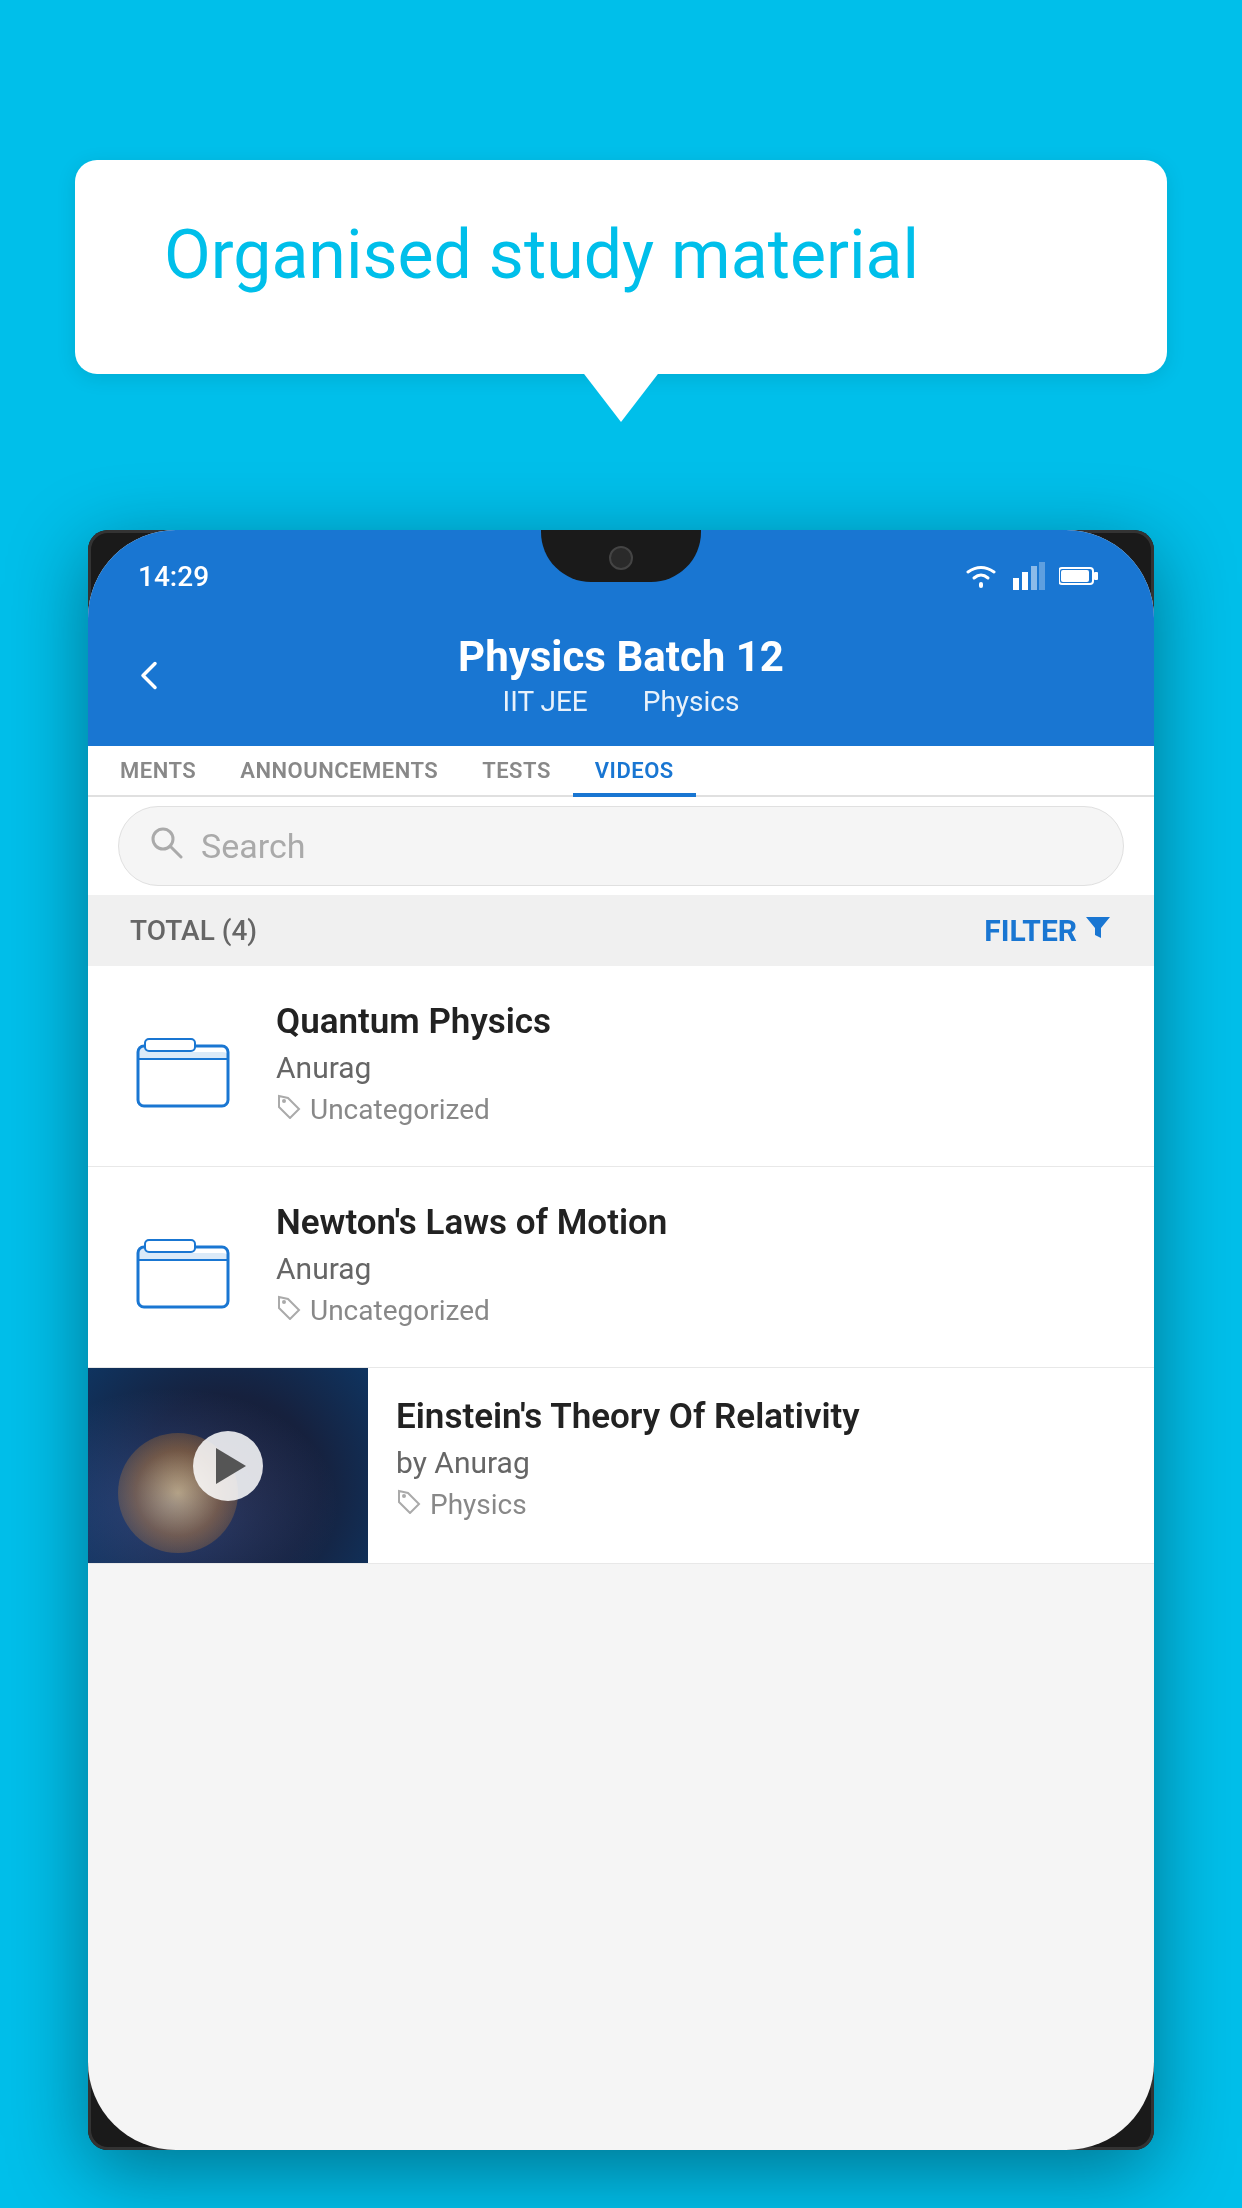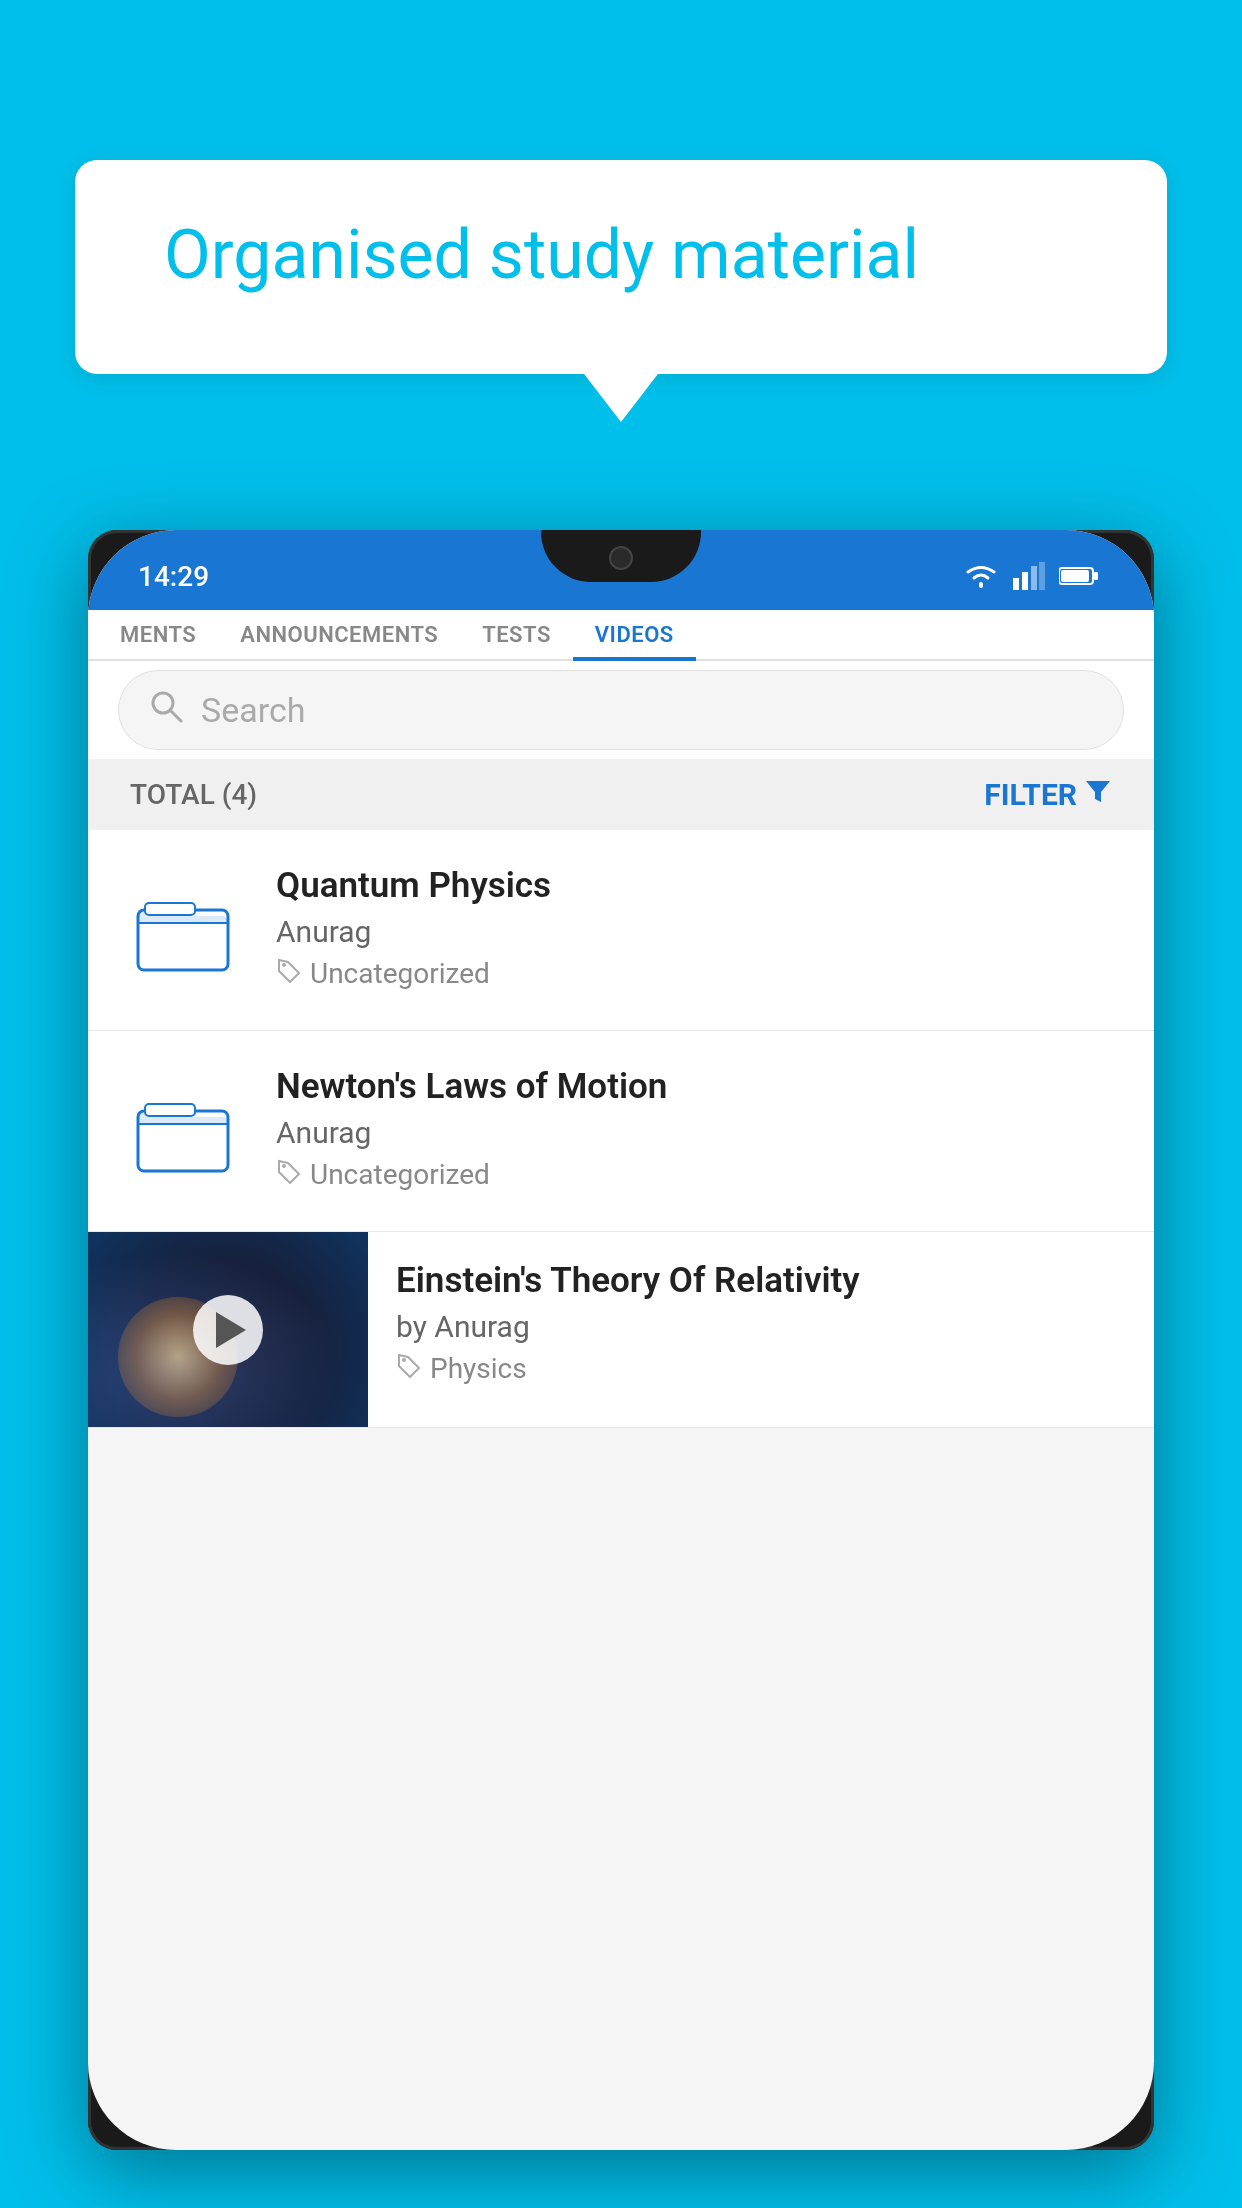--- a/index.html
+++ b/index.html
@@ -62,21 +62,21 @@
     .phone-wrapper {
       position: absolute;
       top: 530px;
       left: 88px;
       right: 88px;
       bottom: 0;
     }
 
     .phone-outer {
       background: #1a1a1a;
-      border-radius: 29px;
+      border-radius: 20px;
       padding: 0;
       width: 100%;
       height: 1620px;
       position: relative;
       box-shadow: 0 20px 80px rgba(0,0,0,0.4), inset 0 0 0 3px #333;
       overflow: hidden;
     }
 
     
     .phone-screen {
@@ -436,20 +436,33 @@
           </svg>
 
           <svg width="40" height="22" viewBox="0 0 40 22" fill="none">
             <rect x="0" y="3" width="34" height="16" rx="3" stroke="white" stroke-width="2"></rect>
             <rect x="35" y="7" width="4" height="8" rx="1" fill="white"></rect>
             <rect x="2" y="5" width="28" height="12" rx="2" fill="white"></rect>
           </svg>
         </div>
       </div>
 
+      <div class="app-header">
+        <div class="back-arrow">
+          <svg width="32" height="32" viewBox="0 0 32 32" fill="none">
+            <path d="M22 4 L10 16 L22 28" stroke="white" stroke-width="3.5" stroke-linecap="round" stroke-linejoin="round"></path>
+          </svg>
+        </div>
+        <div class="header-title">Physics Batch 12</div>
+        <div class="header-subtitle">
+          <span>IIT JEE</span>
+          <span> </span>
+          <span>Physics</span>
+        </div>
+      </div>
 
       <div class="tabs-bar">
         <div class="tab-item">
           <span>MENTS</span>
         </div>
         <div class="tab-item">
           <span>ANNOUNCEMENTS</span>
         </div>
         <div class="tab-item">
           <span>TESTS</span>

